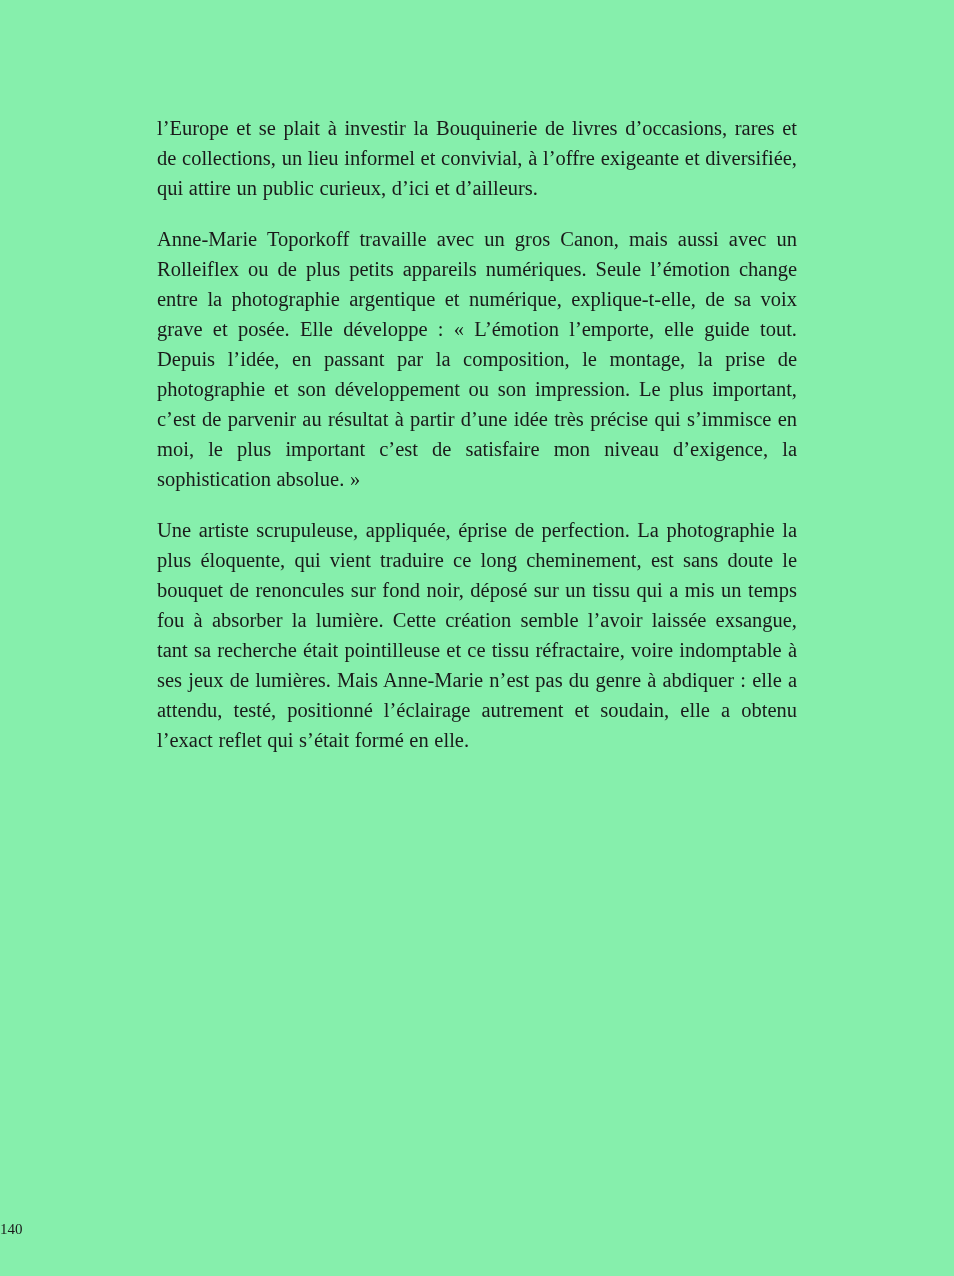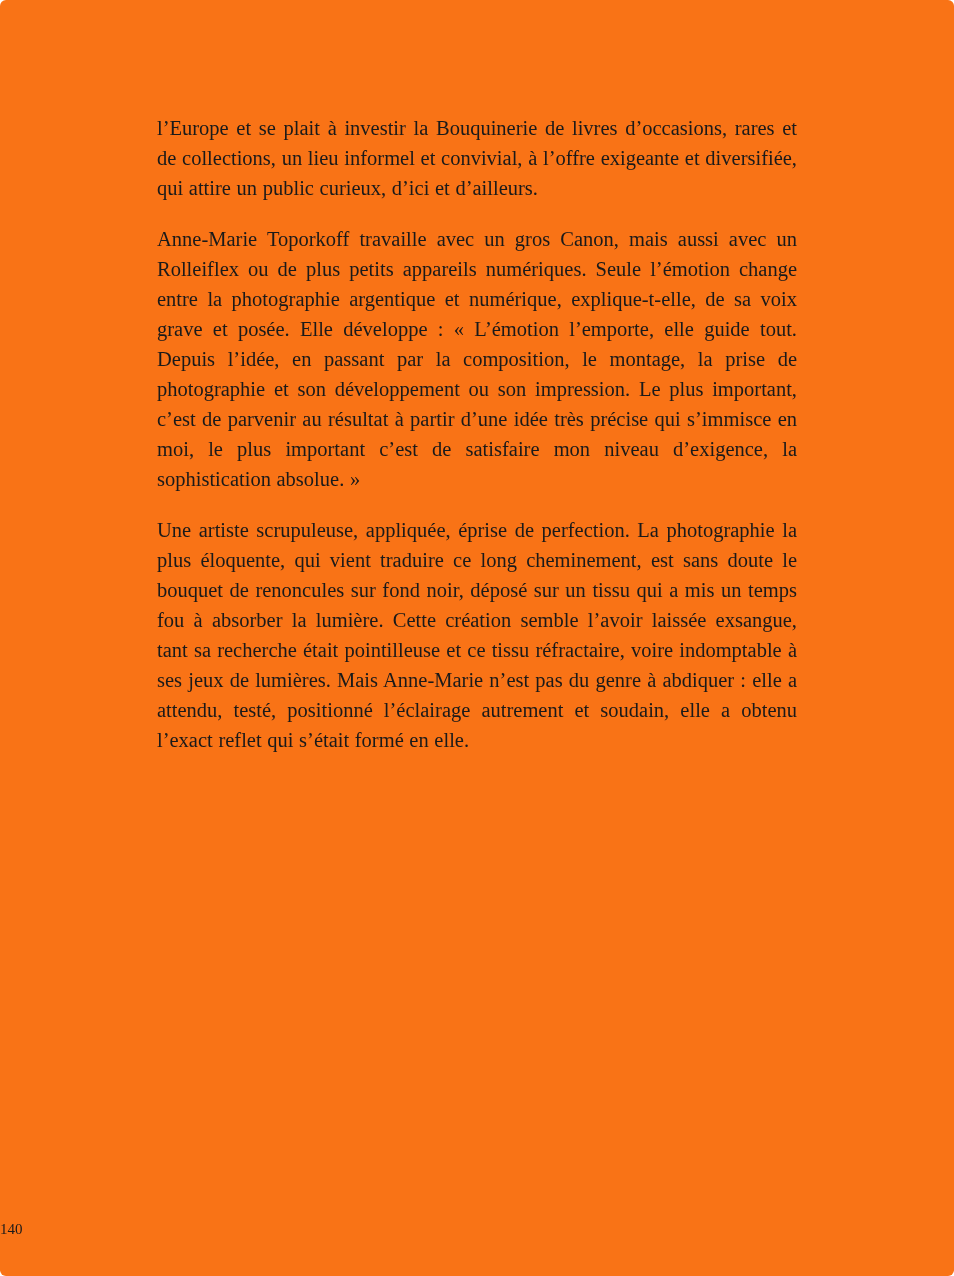--- a/index.html
+++ b/index.html
@@ -5,26 +5,25 @@
   html, body {
     margin: 0;
     padding: 0;
     background: #ffffff;
   }
   .page {
     position: relative;
     width: 954px;
     height: 1276px;
     margin: 0 auto;
-    background: #f97316;
+    background: #86efac;
     font-family: "Liberation Serif", serif;
     color: #1a1a1a;
     box-sizing: border-box;
     overflow: hidden;
-    border-radius: 6px;
   }
   .content {
     position: absolute;
     left: 157px;
     top: 113px;
     width: 640px;
   }
   .para {
     font-size: 20.5px;
     line-height: 30px;

